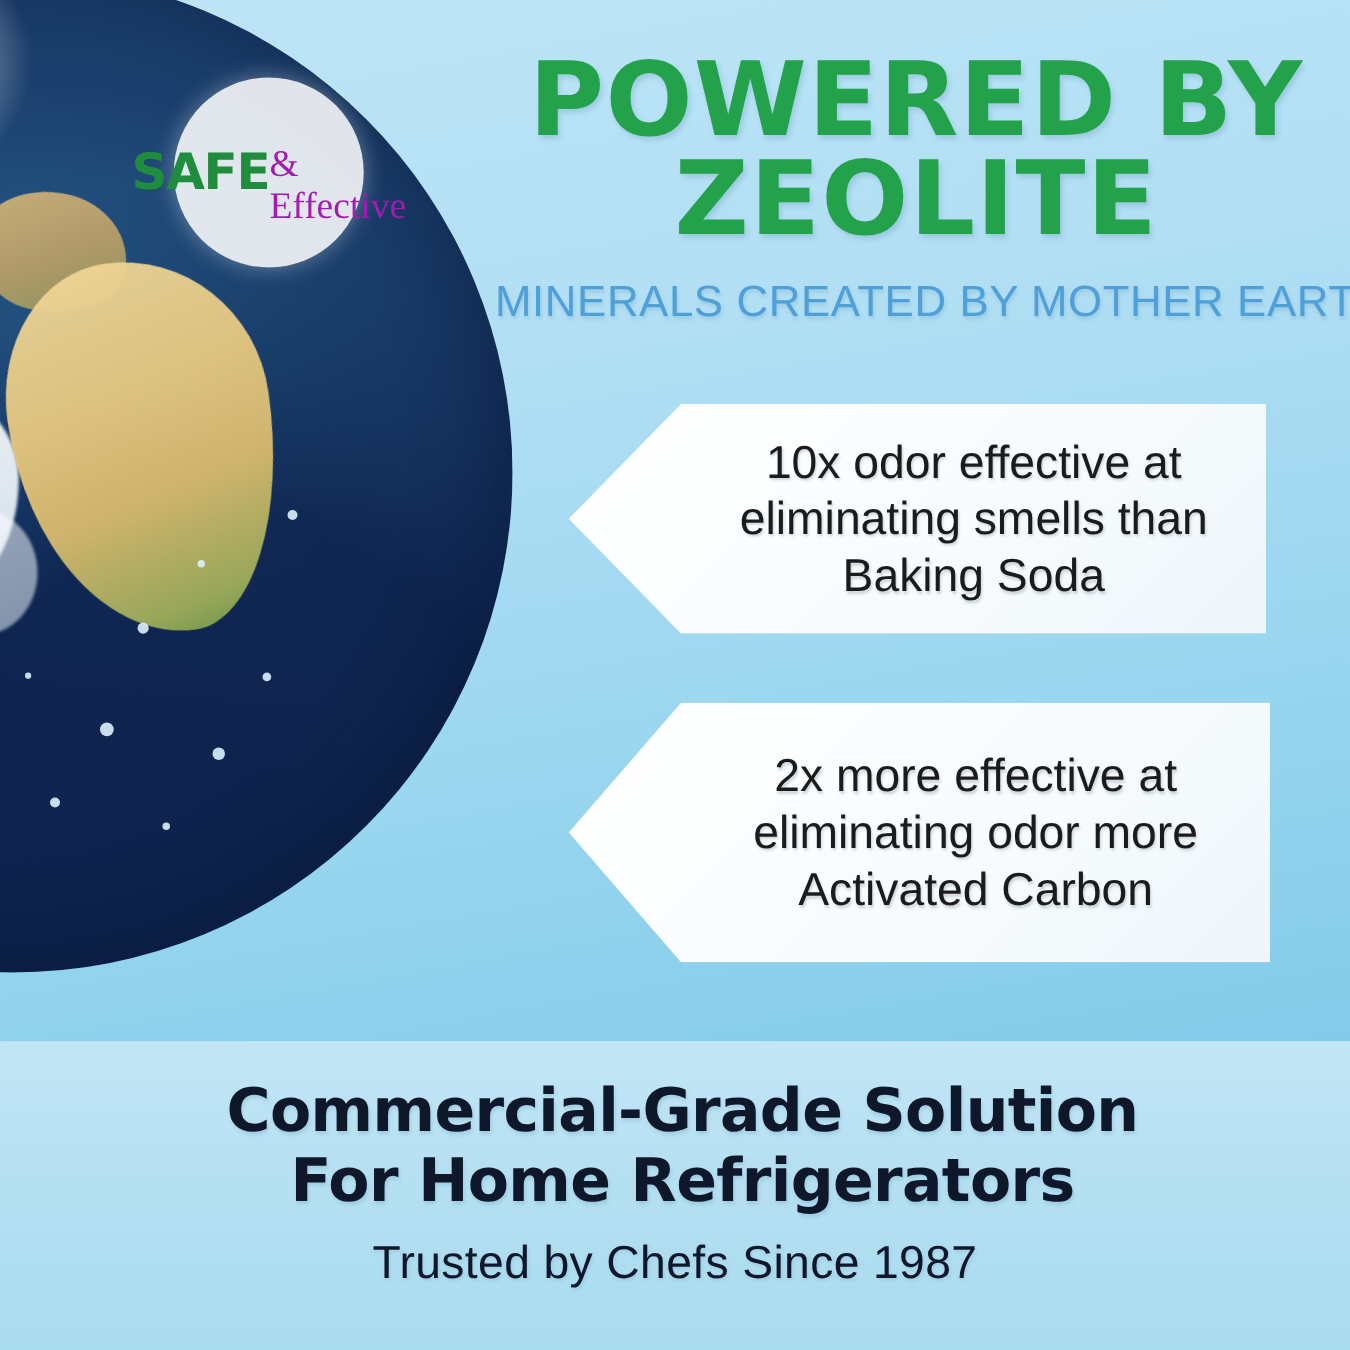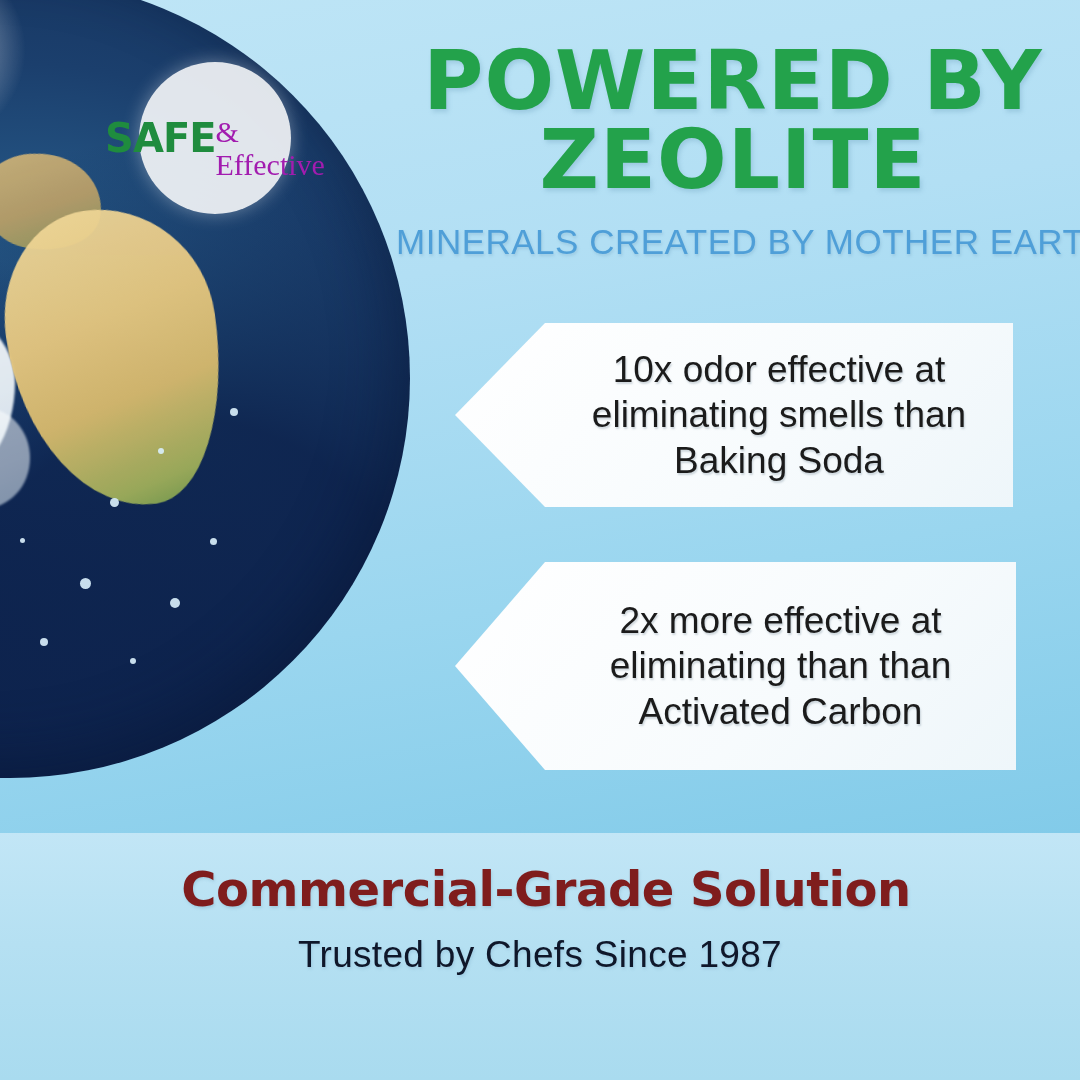--- a/index.html
+++ b/index.html
@@ -197,21 +197,21 @@
     left: 0; top: 862px;
     width: 1080px;
     text-align: center;
   }
   .bottom-line {
     font-family: "DejaVu Sans", sans-serif;
     font-weight: bold;
     font-size: 48px;
     line-height: 1.16;
     letter-spacing: -0.5px;
-    color: #7f1d1d;
+    color: #0f172a;
     text-shadow: 1px 2px 3px rgba(120,170,195,0.38);
     margin-left: 12px;
   }
   .bottom-sub {
     margin-top: 16px;
     font-family: "Liberation Sans", sans-serif;
     font-size: 37px;
     letter-spacing: 0.3px;
     color: #0f172a;
     text-shadow: 1px 2px 3px rgba(130,175,205,0.4);
@@ -263,23 +263,24 @@
     <div class="callout-text">
       <span>10x odor effective at</span><br>
       <span>eliminating smells than</span><br>
       <span>Baking Soda</span>
     </div>
   </div>
 
   <div class="callout callout-2">
     <div class="callout-text">
       <span>2x more effective at</span><br>
-      <span>eliminating than than</span><br>
+      <span>eliminating odor more</span><br>
       <span>Activated Carbon</span>
     </div>
   </div>
 
   <div class="bottom">
     <div class="bottom-line">Commercial-Grade Solution</div>
+    <div class="bottom-line">For Home Refrigerators</div>
     <div class="bottom-sub">Trusted by Chefs Since 1987</div>
   </div>
 
 </div>
 
 </body></html>

